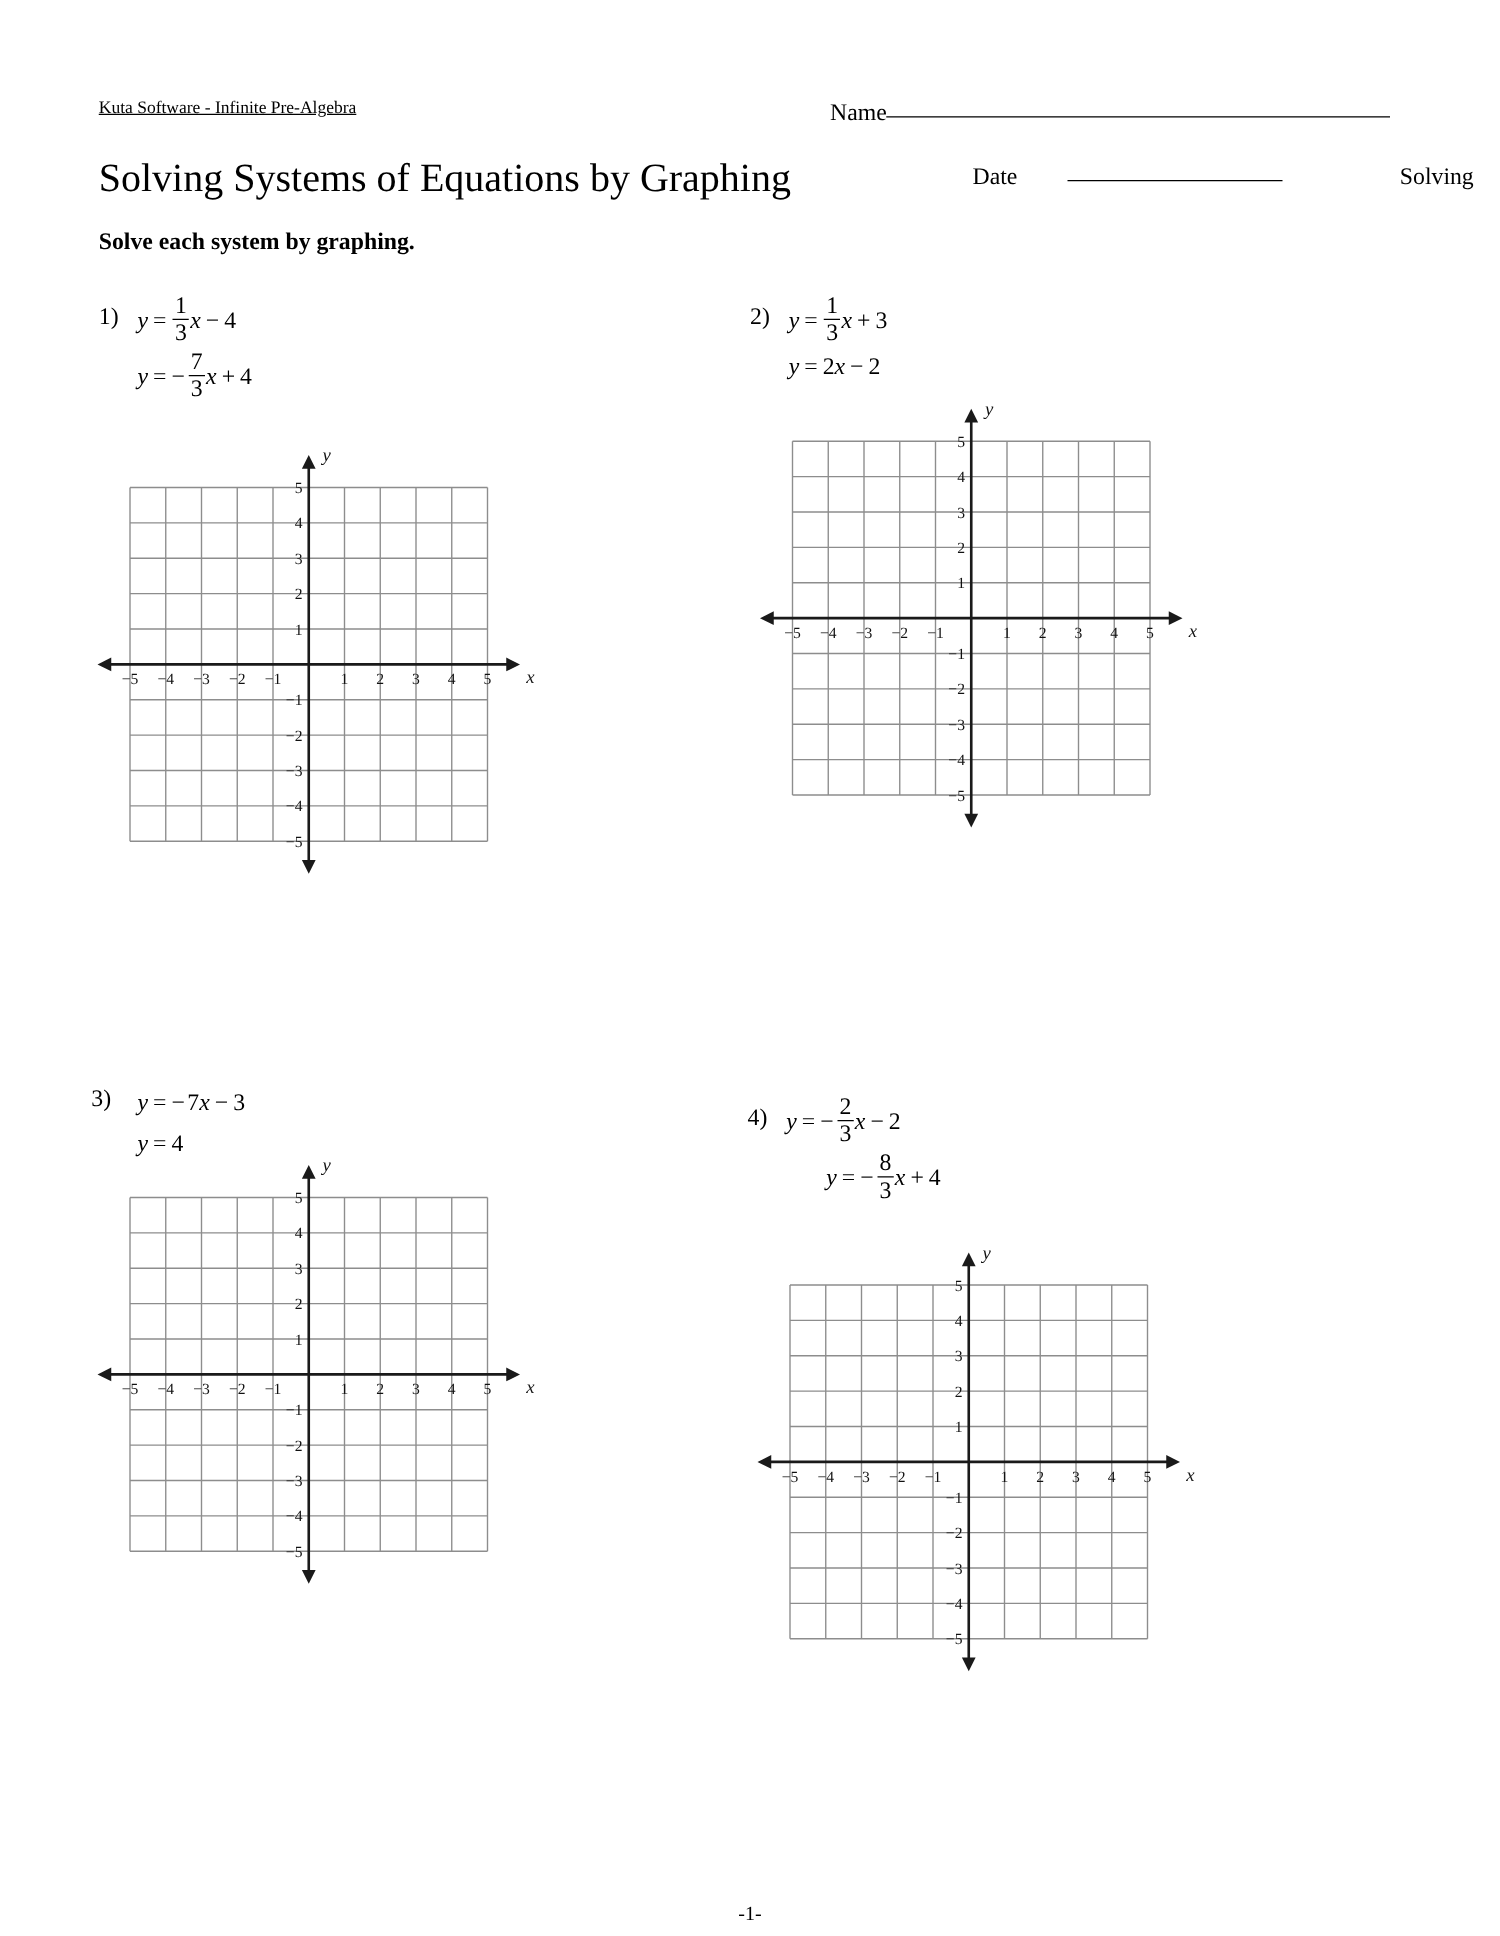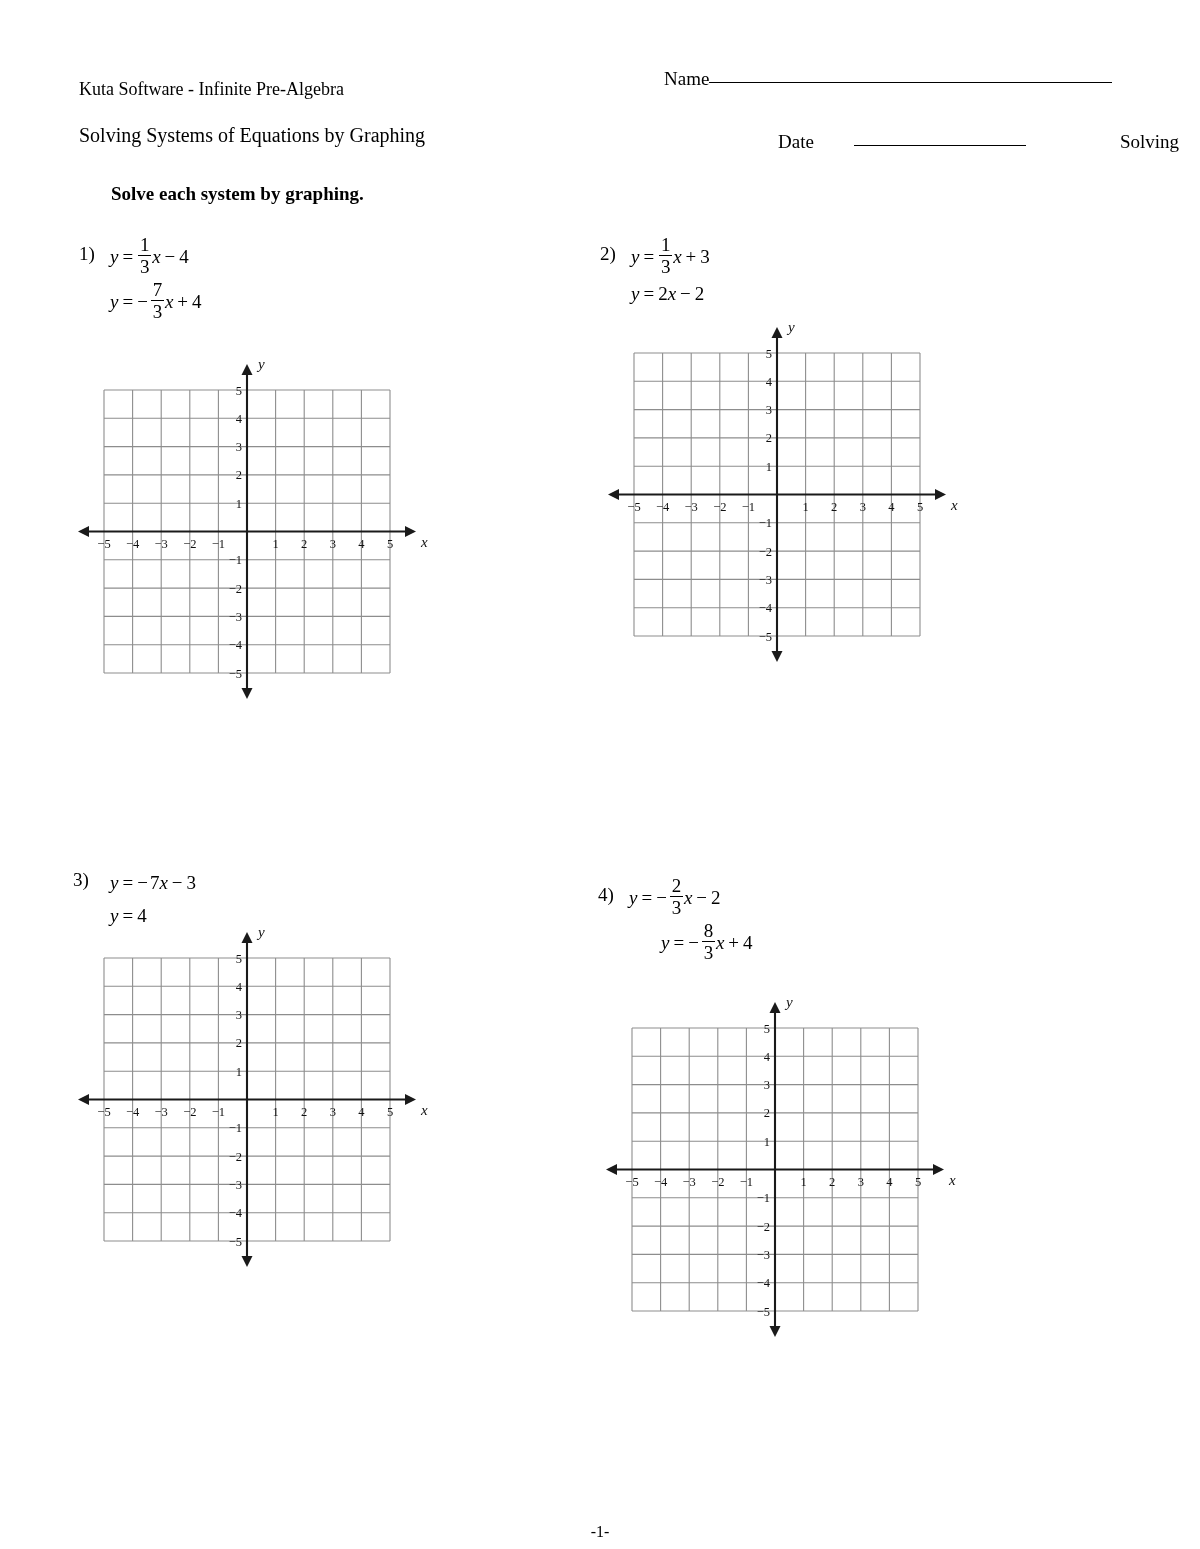--- a/index.html
+++ b/index.html
@@ -14,34 +14,35 @@
     font-family: "Liberation Serif", "DejaVu Serif", serif;
     color: #000000;
     overflow: hidden;
   }
 
   
   .hdr-brand {
     position: absolute;
     left: 79px;
     top: 79px;
-    font-size: 18px;
-    white-space: nowrap;
+    font-size: 14px;
+    white-space: nowrap;
+    text-decoration: underline;
   }
   .hdr-title {
     position: absolute;
     left: 79px;
     top: 124px;
-    font-size: 20px;
+    font-size: 32px;
     white-space: nowrap;
   }
   .hdr-name-wrap {
     position: absolute;
     left: 664px;
-    top: 68px;
+    top: 80px;
     font-size: 19px;
     white-space: nowrap;
     display: flex;
     align-items: baseline;
   }
   .hdr-datep-wrap {
     position: absolute;
     left: 778px;
     top: 131px;
     font-size: 19px;
@@ -62,21 +63,20 @@
   .rule-period { width: 41px; }
   .gap-sm { display: inline-block; width: 14px; }
 
   .instruction {
     position: absolute;
     left: 79px;
     top: 183px;
     font-size: 19px;
     font-weight: bold;
     white-space: nowrap;
-    margin-left: 32px;
   }
 
   
   .problem {
     position: absolute;
   }
   .pnum {
     position: absolute;
     font-size: 19px;
     left: 0;

